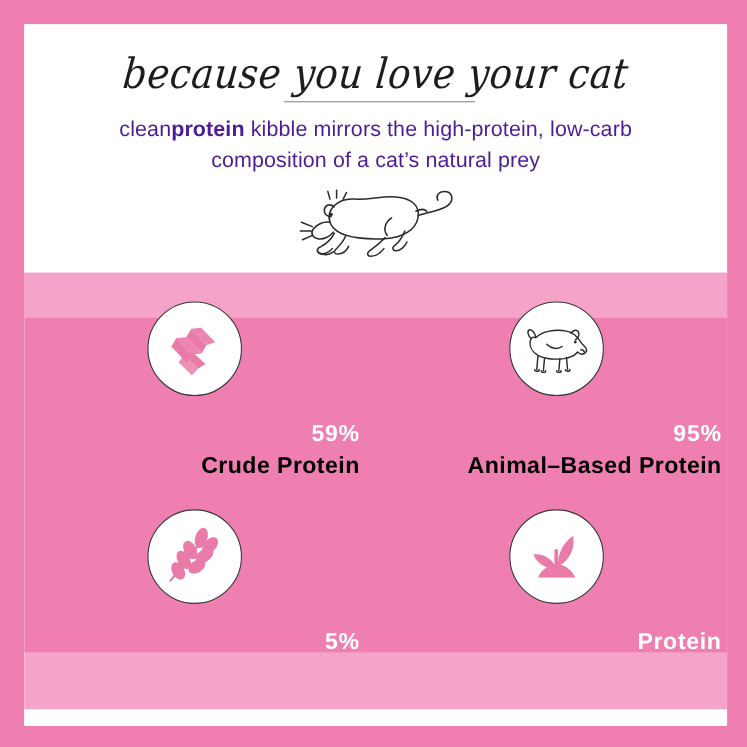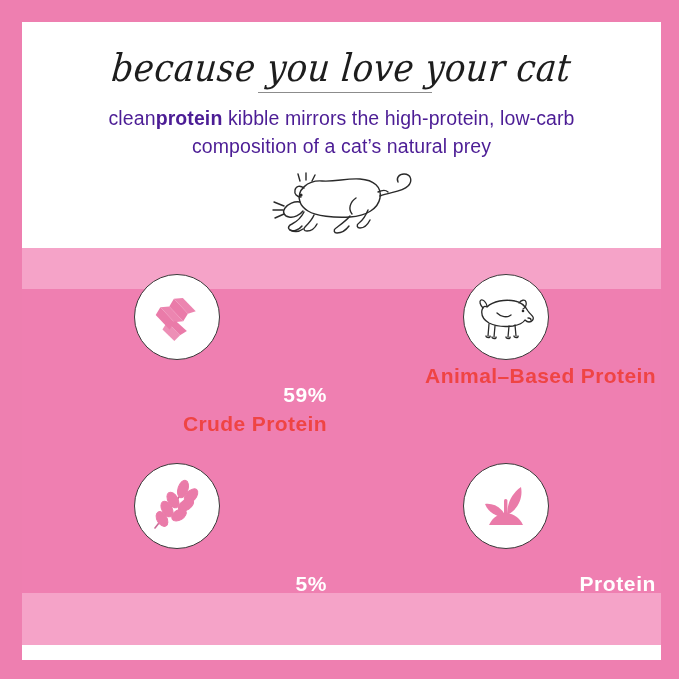--- a/index.html
+++ b/index.html
@@ -161,21 +161,21 @@
     font-size: 21px;
     font-weight: 700;
     color: #ffffff;
     letter-spacing: 0.6px;
     line-height: 26px;
   }
   .stat-label {
     margin-top: 3px;
     font-size: 21px;
     font-weight: 700;
-    color: #ef4444;
+    color: #000000;
     letter-spacing: 0.4px;
     line-height: 26px;
     white-space: nowrap;
   }
 </style>
 </head>
 <body>
 
 <div id="poster">
 
@@ -258,20 +258,21 @@
             <path d="M8 15 C5 12, 4 8, 6 7 C8 6, 11 9, 12 13"></path>
             <path d="M44 10 C46 7, 50 6, 51 9 C52 12, 50 15, 48 16"></path>
             <circle cx="48" cy="18" r="1.3" fill="#2a2a2a" stroke="none"></circle>
             <path d="M53 25 C55 25, 56 26, 56 27"></path>
             <path d="M14 31 L13 43 M20 33 L19 44 M34 33 L33 44 M40 32 L41 43"></path>
             <path d="M11 43 C11 45, 16 45, 15 43 M17 44 C17 46, 22 46, 21 44 M31 44 C31 46, 36 46, 35 44 M39 43 C39 45, 44 45, 43 43"></path>
             <path d="M22 20 C26 24, 32 25, 36 22"></path>
           </g>
         </svg>
       </div>
+      <div class="stat-value">95%</div>
       <div class="stat-label">Animal–Based Protein</div>
     </div>
 
     <div class="stat stat-col-left stat-row-bottom">
       <div class="badge">
         <svg width="56" height="56" viewBox="0 0 56 56">
           <g fill="#ea7ba9" stroke="#ea7ba9" stroke-width="1">
             <path d="M6 50 L34 14" stroke="#c96d97" stroke-width="1.6" fill="none" stroke-linecap="round"></path>
             <ellipse cx="34" cy="11" rx="5" ry="9" transform="rotate(18 34 11)"></ellipse>
             <ellipse cx="24" cy="22" rx="5" ry="8.5" transform="rotate(-30 24 22)"></ellipse>

